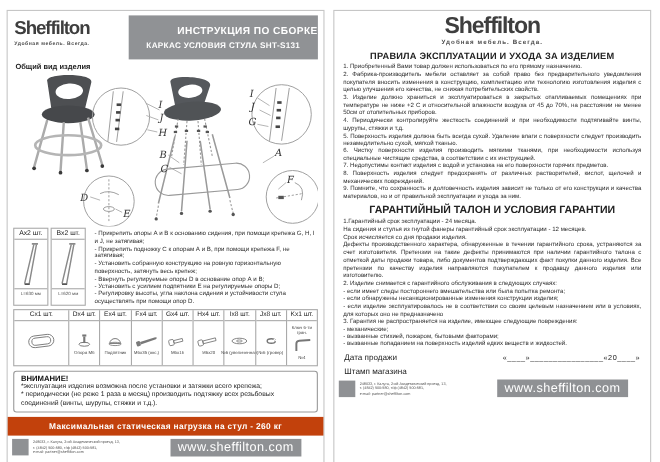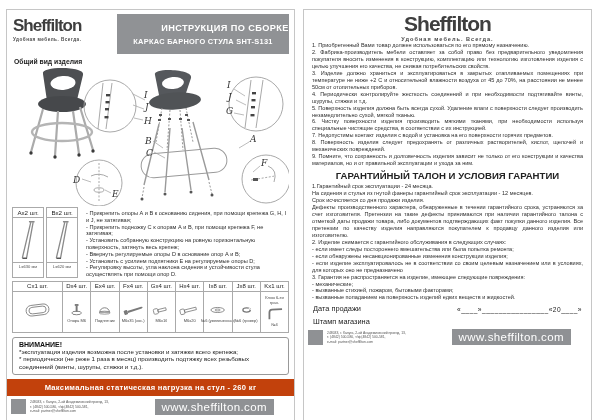--- a/index.html
+++ b/index.html
@@ -113,21 +113,21 @@
 <div class="sheet">
 
   <div class="page page-left">
     <div class="lp-header">
       <div class="logo-block">
         <div class="logo-text">Sheffilton</div>
         <div class="logo-tag">Удобная мебель. Всегда.</div>
       </div>
       <div class="title-block">
         <div class="t1">ИНСТРУКЦИЯ ПО СБОРКЕ</div>
-        <div class="t2">КАРКАС БАРНОГО СТУЛА SHT-S131</div>
+        <div class="t2">КАРКАС УСЛОВИЯ СТУЛА SHT-S131</div>
       </div>
     </div>
 
     <div class="overview-label">Общий вид изделия</div>
 
     <svg class="diagram" viewBox="0 0 276 140">
 
       <g>
         <path d="M30,8 C27,0 73,0 70,9 L64,34 C61,41 37,41 34,35 Z" fill="#4d4f52"></path>
         <ellipse cx="50" cy="17" rx="12.5" ry="7" fill="#fff" transform="rotate(-4 50 17)"></ellipse>
@@ -364,20 +364,21 @@
         <div>e-mail: partner@sheffilton.com</div>
       </div>
       <div class="www-box">www.sheffilton.com</div>
     </div>
   </div>
 
   <div class="page page-right">
     <div class="rp-logo">Sheffilton</div>
     <div class="rp-tag">Удобная мебель. Всегда.</div>
 
+    <div class="rp-rules-title">ПРАВИЛА ЭКСПЛУАТАЦИИ И УХОДА ЗА ИЗДЕЛИЕМ</div>
     <div class="rules">
       <div class="rule">1. Приобретенный Вами товар должен использоваться по его прямому назначению.</div>
         <div class="rule">2. Фабрика-производитель мебели оставляет за собой право без предварительного уведомления покупателя вносить изменения в конструкцию, комплектацию или технологию изготовления изделия с целью улучшения его качества, не снижая потребительских свойств.</div>
         <div class="rule">3. Изделие должно храниться и эксплуатироваться в закрытых отапливаемых помещениях при температуре не ниже +2 С и относительной влажности воздуха от 45 до 70%, на расстоянии не менее 50см от отопительных приборов.</div>
         <div class="rule">4. Периодически контролируйте жесткость соединений и при необходимости подтягивайте винты, шурупы, стяжки и т.д.</div>
         <div class="rule">5. Поверхность изделия должна быть всегда сухой. Удаление влаги с поверхности следует производить незамедлительно сухой, мягкой тканью.</div>
         <div class="rule">6. Чистку поверхности изделия производить мягкими тканями, при необходимости используя специальные чистящие средства, в соответствии с их инструкцией.</div>
         <div class="rule">7. Недопустимы контакт изделия с водой и установка на его поверхности горячих предметов.</div>
         <div class="rule">8. Поверхность изделия следует предохранять от различных растворителей, кислот, щелочей и механических повреждений.</div>
         <div class="rule">9. Помните, что сохранность и долговечность изделия зависит не только от его конструкции и качества материалов, но и от правильной эксплуатации и ухода за ним.</div>

